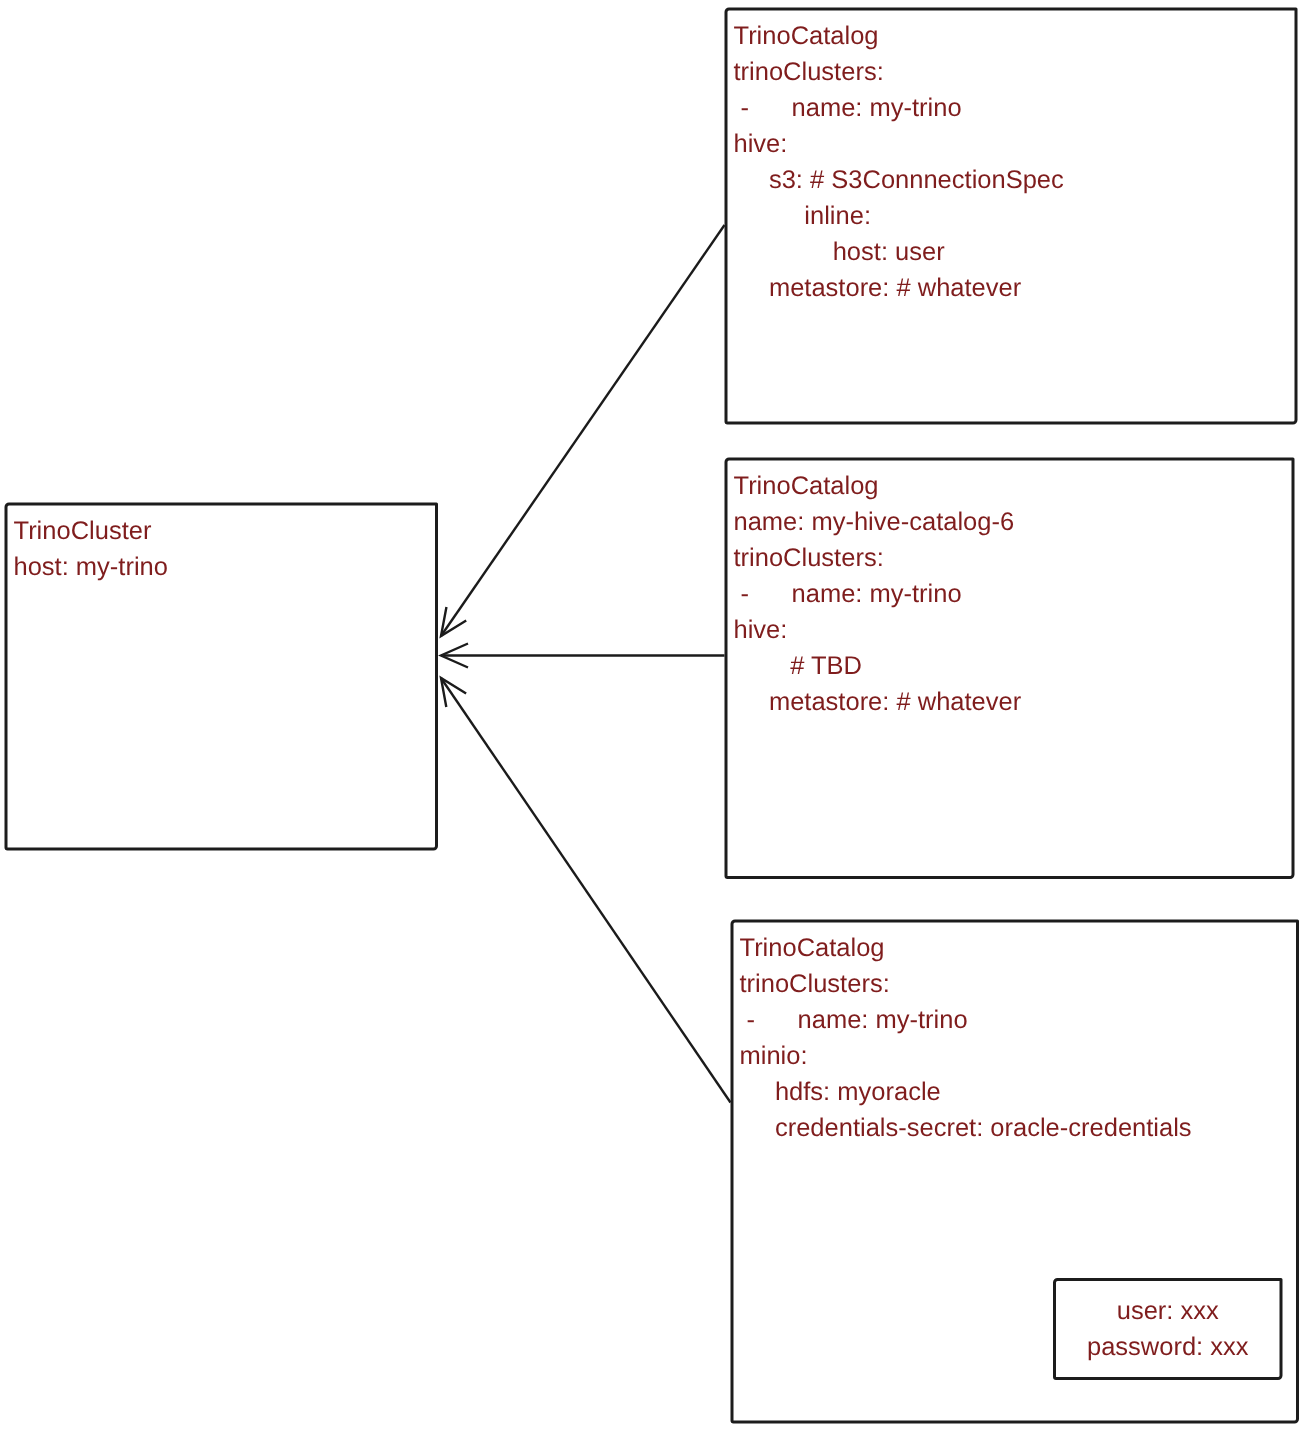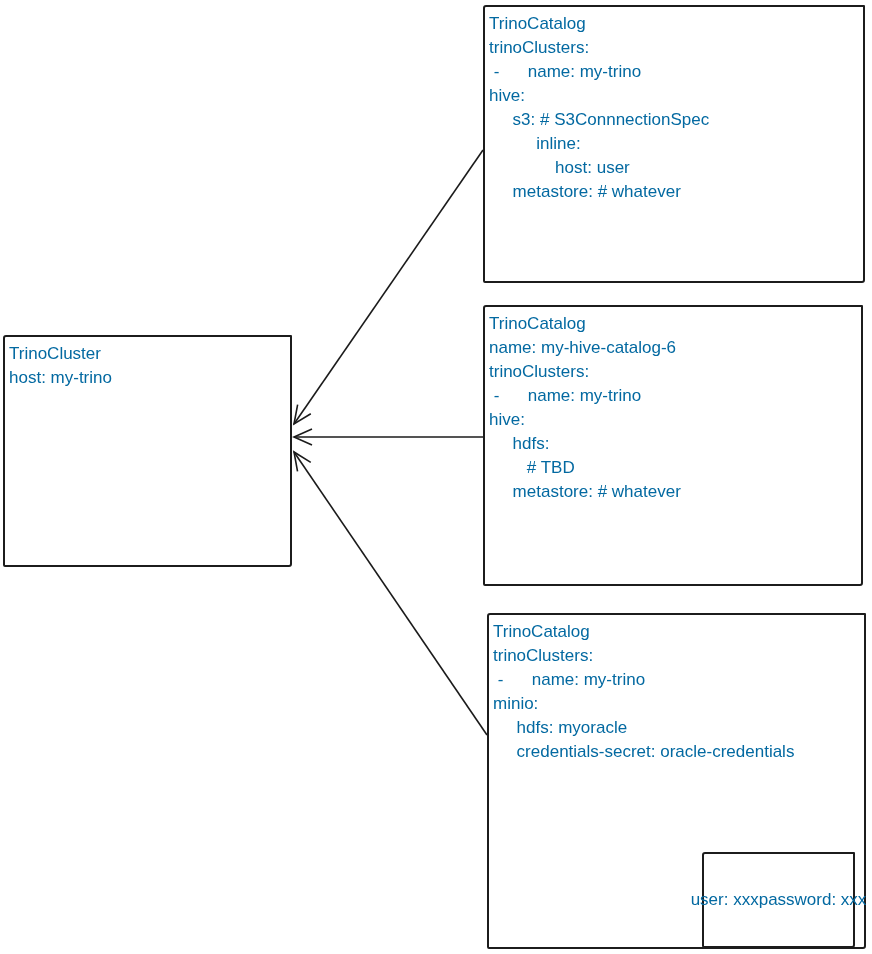--- a/index.html
+++ b/index.html
@@ -33,30 +33,30 @@
     box-sizing: border-box;
     background: #ffffff;
     border: 2px solid #1c1c1c;
     border-radius: 3px 1px 3px 2px;
     padding: 5px 4px;
   }
   .yaml-line {
     white-space: pre;
     font-size: 17px;
     line-height: 24px;
-    color: #0369a1;
+    color: #7f1d1d;
     font-weight: normal;
   }
   .cluster-node   { left: 3px;   top: 335px; width: 289px; height: 232px; }
   .catalog-node-1 { left: 483px; top: 5px;   width: 382px; height: 278px; }
   .catalog-node-2 { left: 483px; top: 305px; width: 380px; height: 281px; }
   .catalog-node-3 { left: 487px; top: 613px; width: 379px; height: 336px; }
   .credentials-node {
-    left: 702px; top: 852px; width: 153px; height: 96px;
-    display: flex; 
+    left: 702px; top: 852px; width: 153px; height: 68px;
+    display: flex; flex-direction: column;
     justify-content: center; align-items: center;
   }
 </style>
 </head>
 <body>
 
 <div class="canvas">
 
   <svg class="connector-layer" viewBox="0 0 872 954" xmlns="http://www.w3.org/2000/svg">
     <defs>
@@ -85,21 +85,20 @@
     <div class="yaml-line">              host: user</div>
     <div class="yaml-line">     metastore: # whatever</div>
   </div>
 
   <div class="box catalog-node-2">
     <div class="yaml-line">TrinoCatalog</div>
     <div class="yaml-line">name: my-hive-catalog-6</div>
     <div class="yaml-line">trinoClusters:</div>
     <div class="yaml-line"> -      name: my-trino</div>
     <div class="yaml-line">hive:</div>
-    <div class="yaml-line">     hdfs:</div>
     <div class="yaml-line">        # TBD</div>
     <div class="yaml-line">     metastore: # whatever</div>
   </div>
 
   <div class="box catalog-node-3">
     <div class="yaml-line">TrinoCatalog</div>
     <div class="yaml-line">trinoClusters:</div>
     <div class="yaml-line"> -      name: my-trino</div>
     <div class="yaml-line">minio:</div>
     <div class="yaml-line">     hdfs: myoracle</div>

